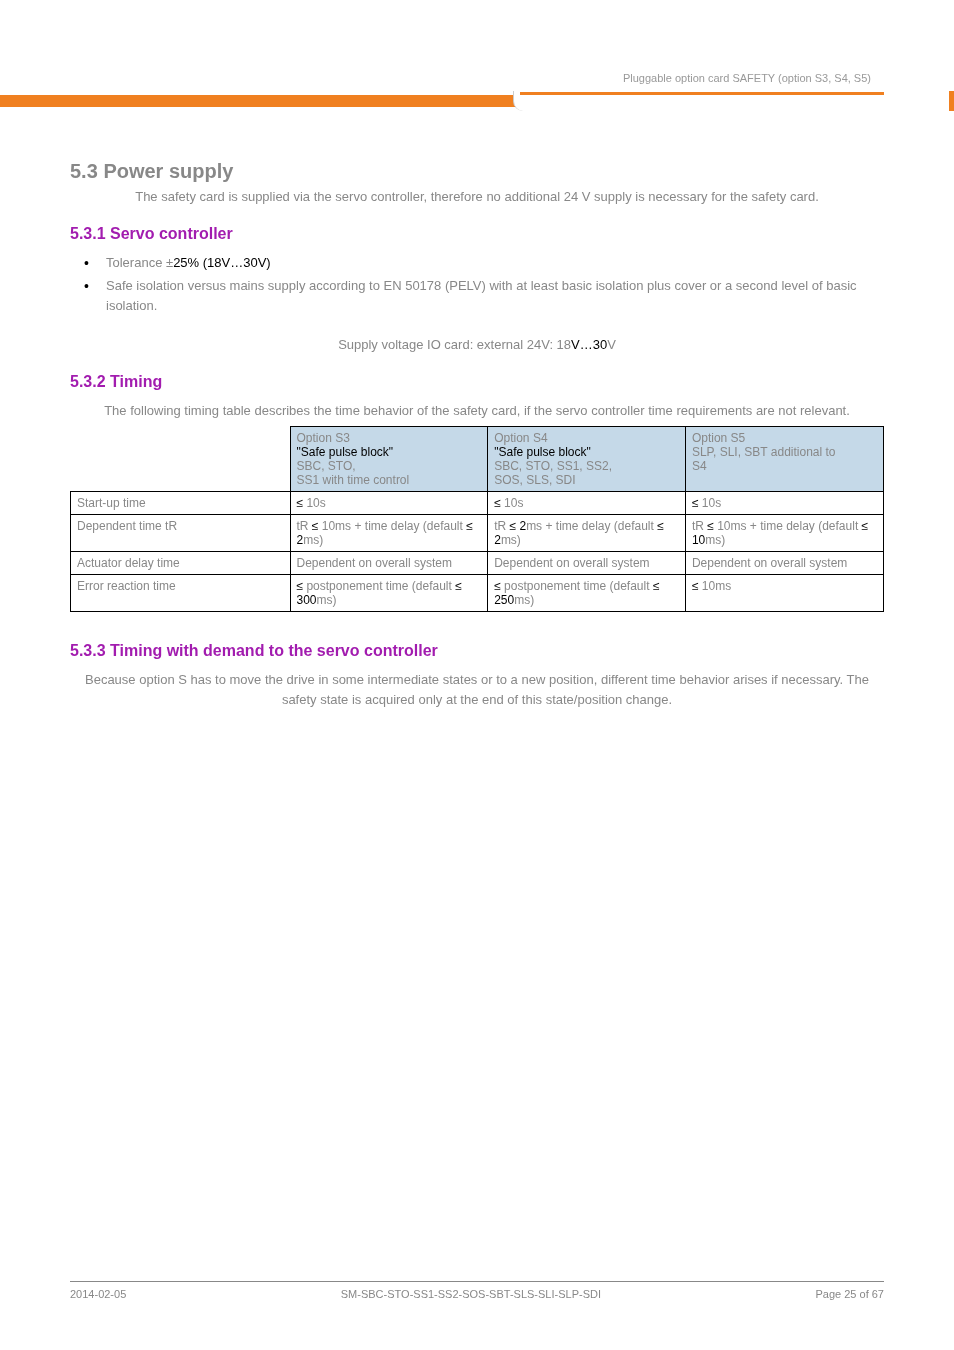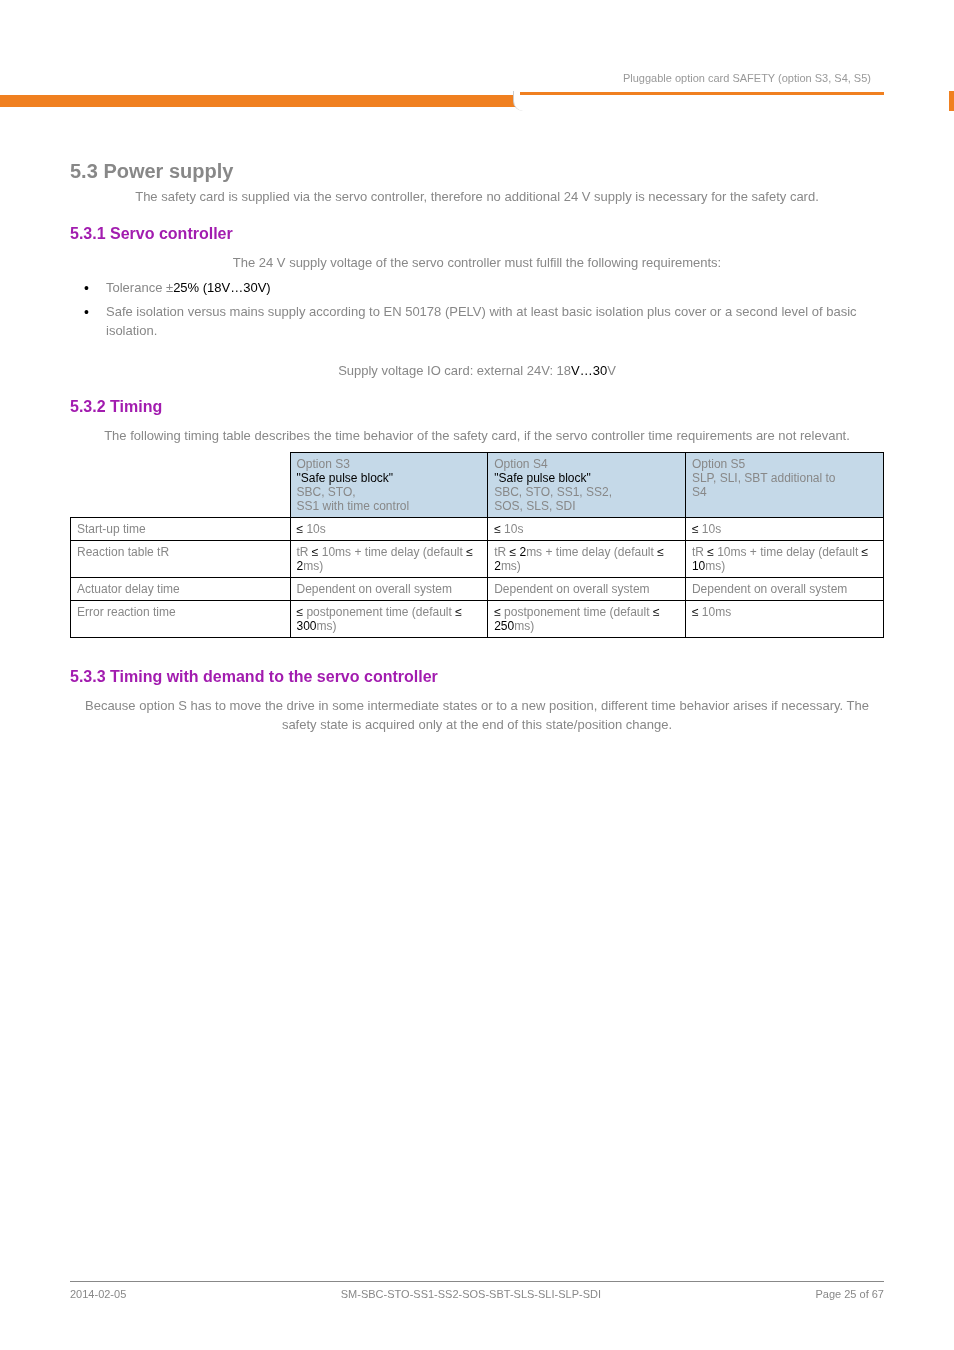--- a/index.html
+++ b/index.html
@@ -152,21 +152,20 @@
   <div class="header-text">Pluggable option card SAFETY (option S3, S4, S5)</div>
 
   <div class="content">
     <h2 class="section-number">
       <span>5.3</span>
       <span>Power supply</span>
     </h2>
     <p>The safety card is supplied via the servo controller, therefore no additional 24 V supply is necessary for the safety card.</p>
 
     <h3>5.3.1 Servo controller</h3>
-    <p>The 24 V supply voltage of the servo controller must fulfill the following requirements:</p>
     <ul>
       <li>
         <span>Tolerance ±</span><span class="black">25% (18V…30V)</span>
       </li>
       <li>Safe isolation versus mains supply according to EN 50178 (PELV) with at least basic isolation plus cover or a second level of basic isolation.</li>
     </ul>
     <p>
       <span>Supply voltage IO card: external 24V: 18</span><span class="black">V…30</span><span>V</span>
     </p>
 
@@ -197,21 +196,21 @@
         </tr>
       </thead>
       <tbody>
         <tr>
           <td>Start-up time</td>
           <td><span class="black">≤</span> 10s</td>
           <td><span class="black">≤</span> 10s</td>
           <td><span class="black">≤</span> 10s</td>
         </tr>
         <tr>
-          <td>Reaction table tR</td>
+          <td>Dependent time tR</td>
           <td>tR <span class="black">≤</span> 10ms + time delay (default <span class="black">≤ 2</span>ms)</td>
           <td>tR <span class="black">≤ 2</span>ms + time delay (default <span class="black">≤ 2</span>ms)</td>
           <td>tR <span class="black">≤</span> 10ms + time delay (default <span class="black">≤ 10</span>ms)</td>
         </tr>
         <tr>
           <td>Actuator delay time</td>
           <td>Dependent on overall system</td>
           <td>Dependent on overall system</td>
           <td>Dependent on overall system</td>
         </tr>

